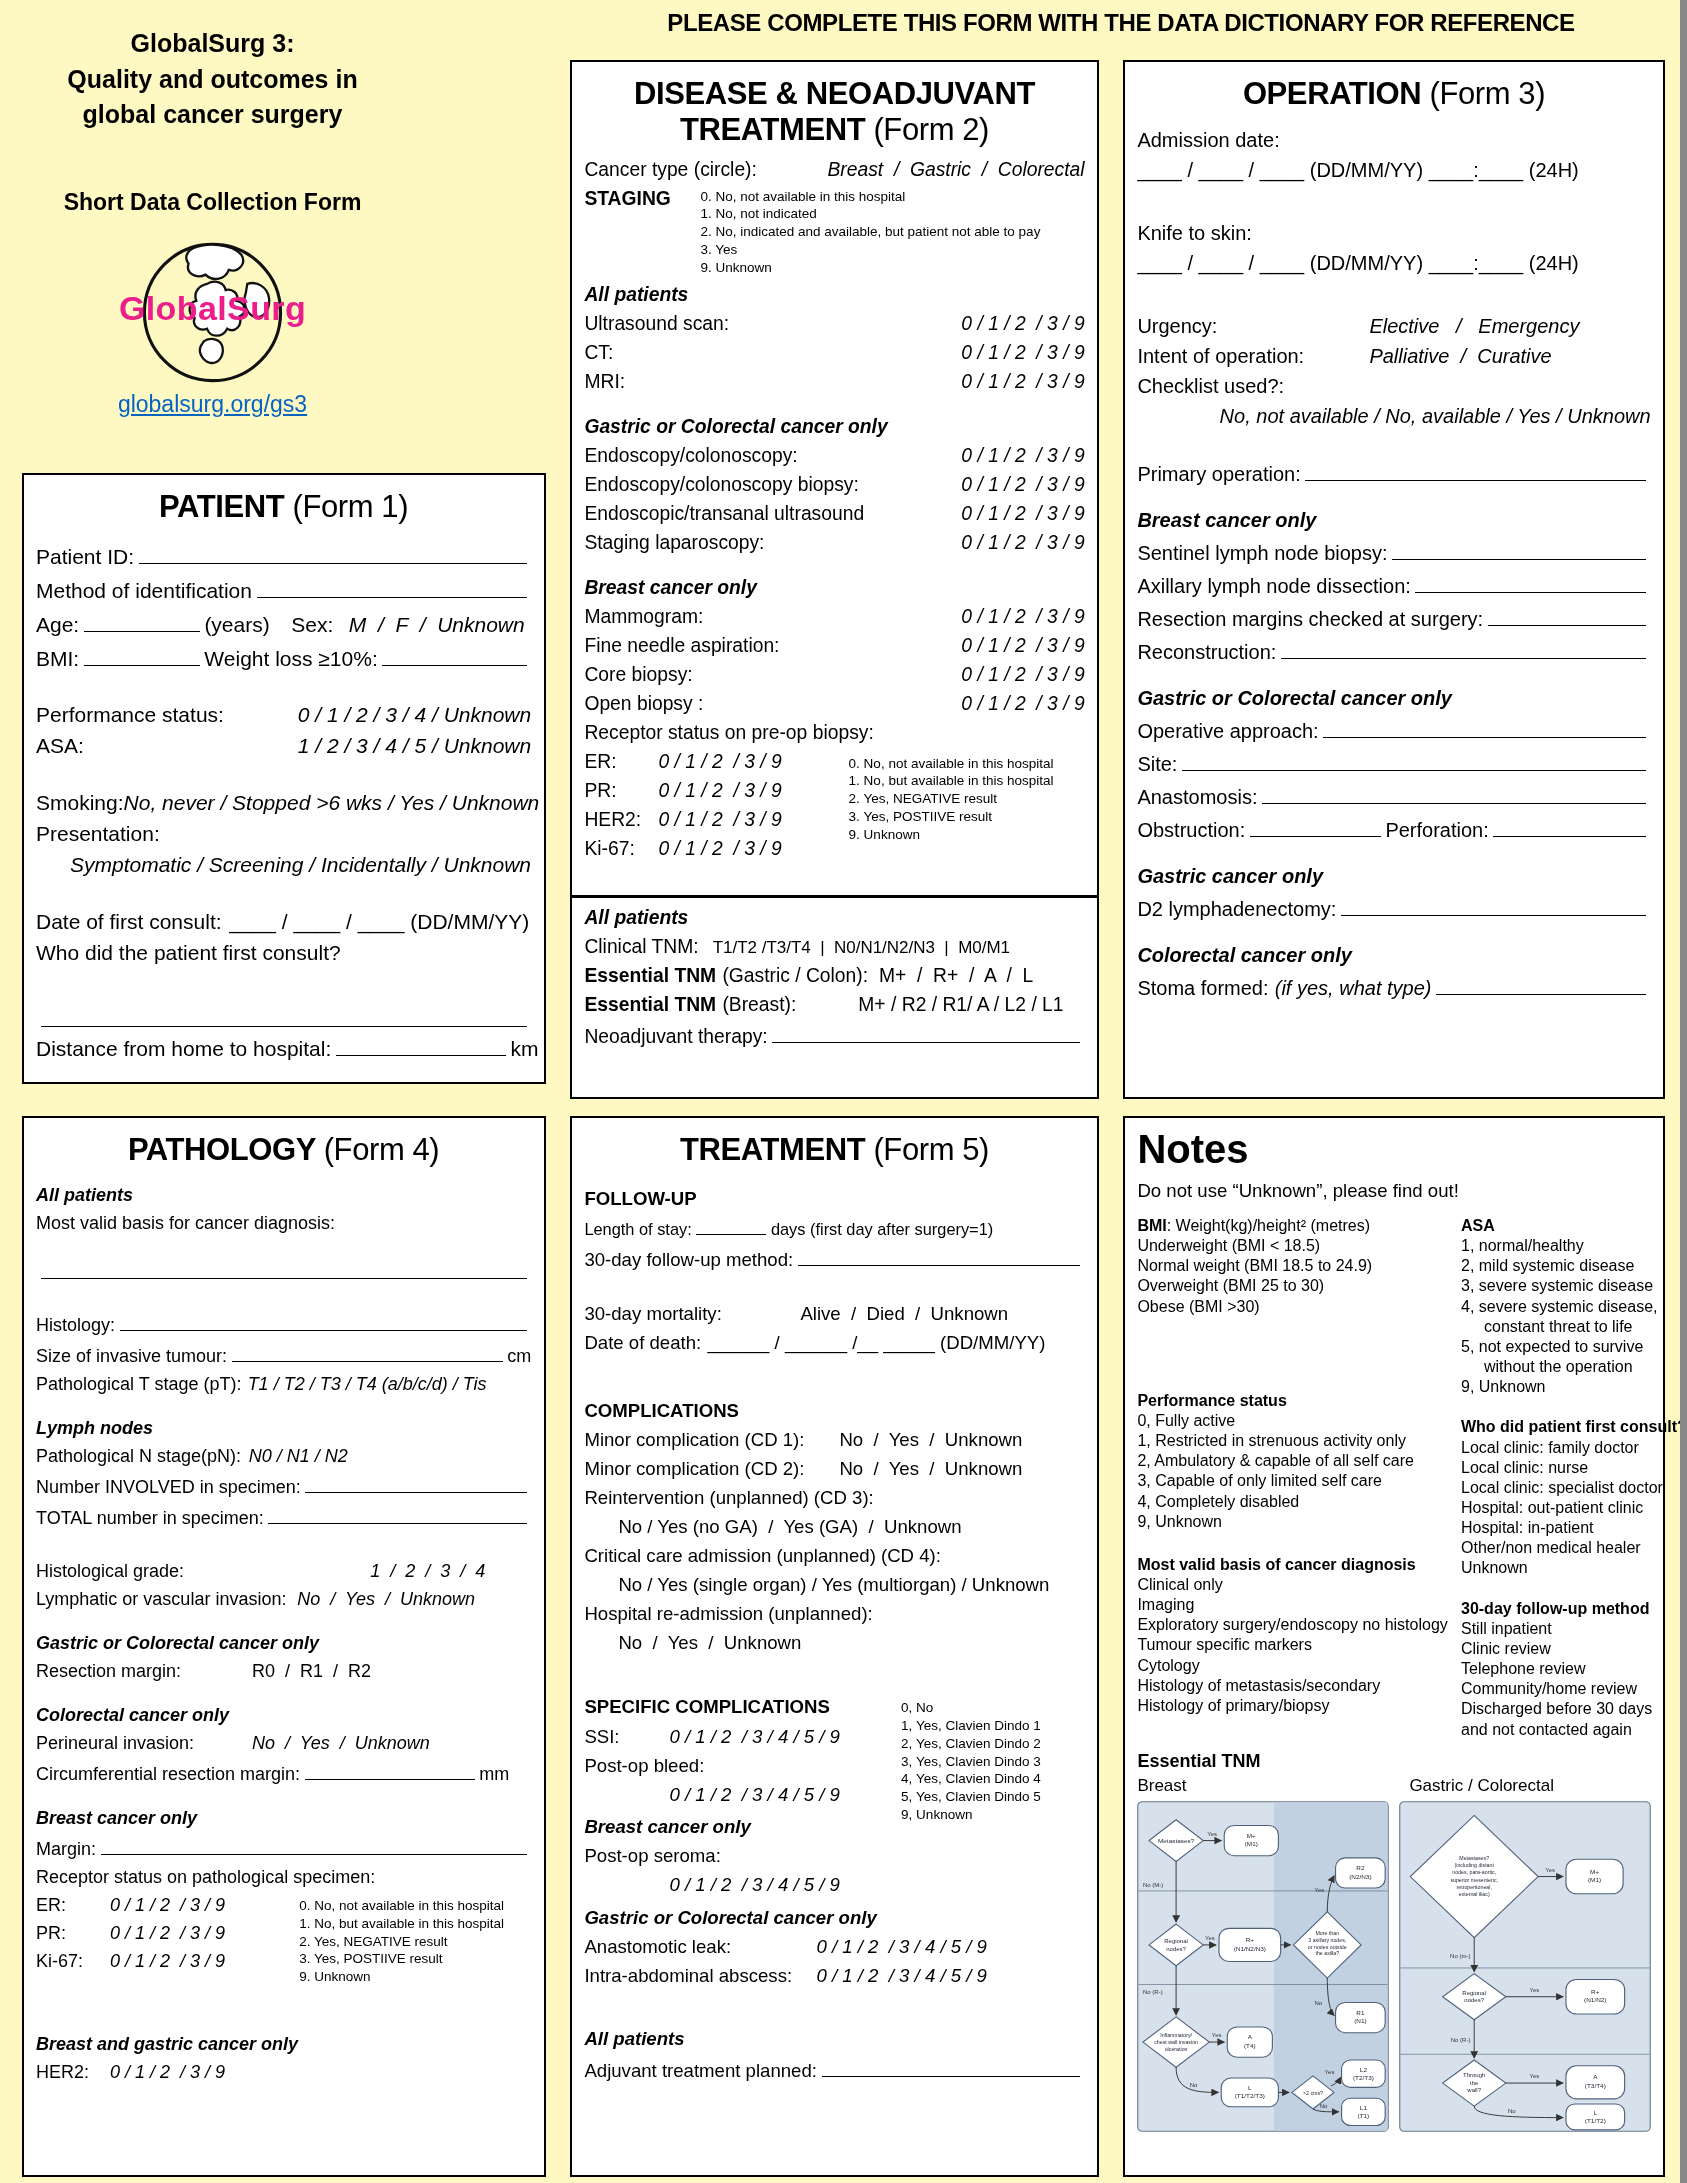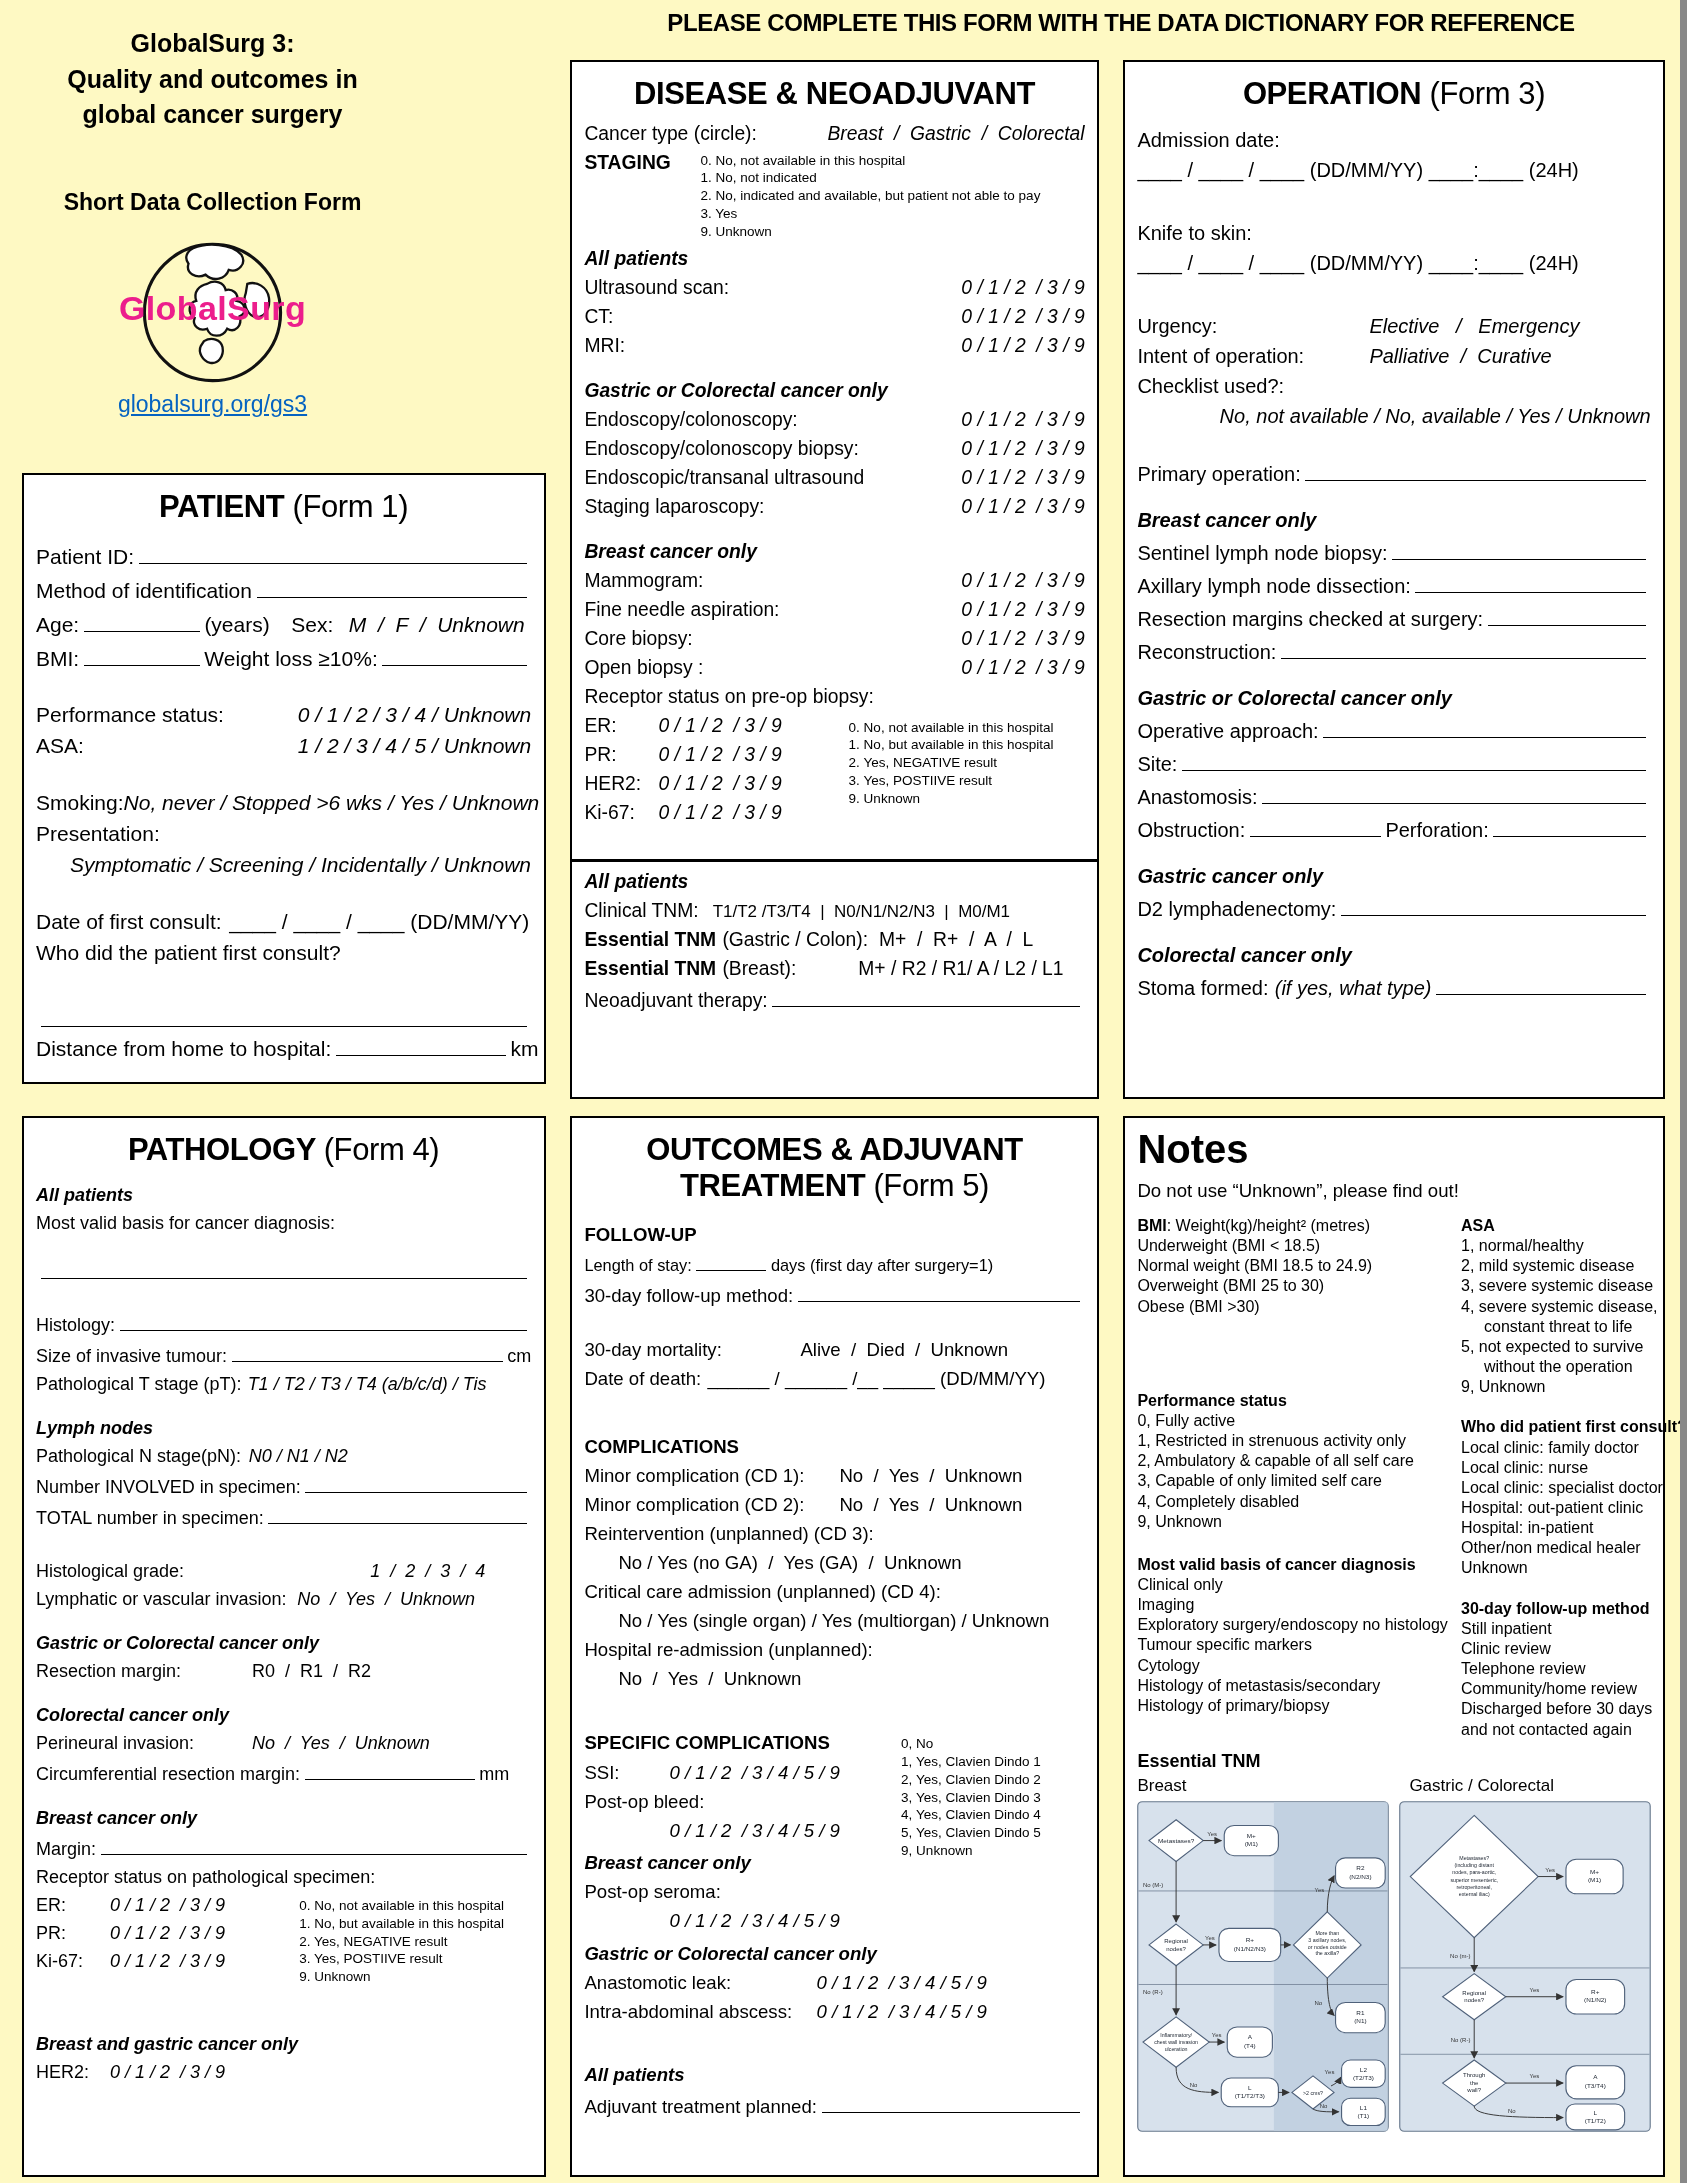--- a/index.html
+++ b/index.html
@@ -162,20 +162,22 @@
     <div class="row" data-name="distance-row">
       <span class="lbl" data-name="distance-label">Distance from home to hospital:</span>
       <span class="fill fix220" data-name="distance-blank"></span>
       <span class="plain" data-name="distance-units">km</span>
     </div>
   </div>
 
   <div class="box" id="form2" data-name="disease-form-section">
     <div class="form-title" style="margin-bottom:10.8px" data-name="form2-title">
       <div data-name="form2-title-line1">DISEASE &amp; NEOADJUVANT</div>
+      <div><span data-name="form2-title-line2">TREATMENT</span>
+        <span class="normal"> <span data-name="form2-title-suffix">(Form 2)</span></span></div>
     </div>
     <div class="row spread" style="margin-top:0" data-name="cancer-type-row">
       <span class="lbl" data-name="cancer-type-label">Cancer type (circle):</span>
       <span class="opt" data-name="cancer-type-options">Breast  /  Gastric  /  Colorectal</span>
     </div>
     <div class="stage-row" data-name="staging-row">
       <span class="stage-lbl" data-name="staging-label">STAGING</span>
       <div class="legend" data-name="staging-legend">
           <div data-name="list-item">0. No, not available in this hospital</div>
           <div data-name="list-item">1. No, not indicated</div>
@@ -472,21 +474,20 @@
     </div>
     <div class="sec" data-name="form4-bg-header">Breast and gastric cancer only</div>
     <div class="row" data-name="path-her2-row">
       <span class="lbl" style="width:74px" data-name="path-her2-label">HER2:</span>
       <span class="opt" data-name="path-her2-options">0 / 1 / 2  / 3 / 9</span>
     </div>
   </div>
 
   <div class="box" id="form5" data-name="outcomes-form-section">
     <div class="form-title" style="margin-bottom:12.4px" data-name="form5-title">
-      <div data-name="form5-title-line1">OUTCOMES &amp; ADJUVANT</div>
       <div><span data-name="form5-title-line2">TREATMENT</span>
         <span class="normal"> <span data-name="form5-title-suffix">(Form 5)</span></span></div>
     </div>
     <div class="hdr" data-name="followup-header">FOLLOW-UP</div>
     <div class="row tight" data-name="los-row">
       <span class="lbl" data-name="los-label">Length of stay:</span>
       <span class="fill fix90" data-name="los-blank"></span>
       <span class="plain" data-name="los-suffix">days (first day after surgery=1)</span>
     </div>
     <div class="row" data-name="fup-method-row">

